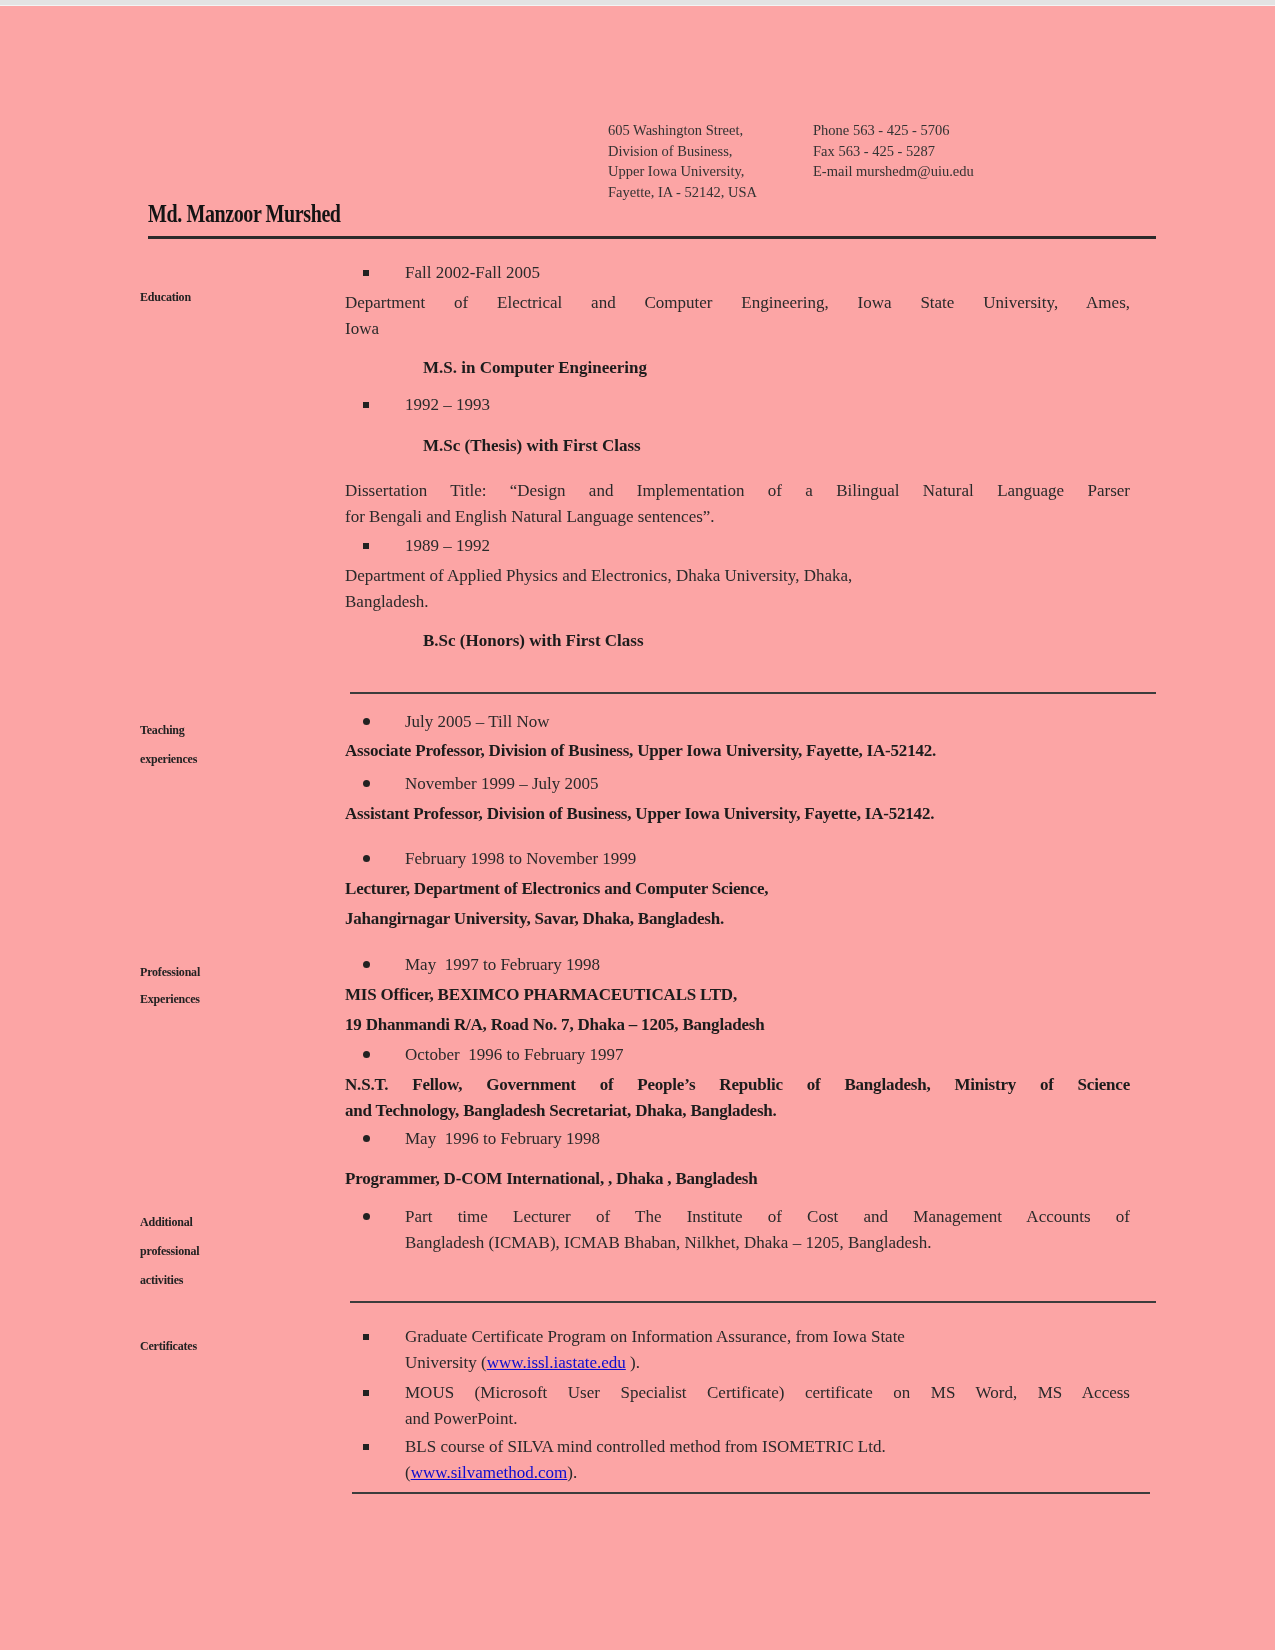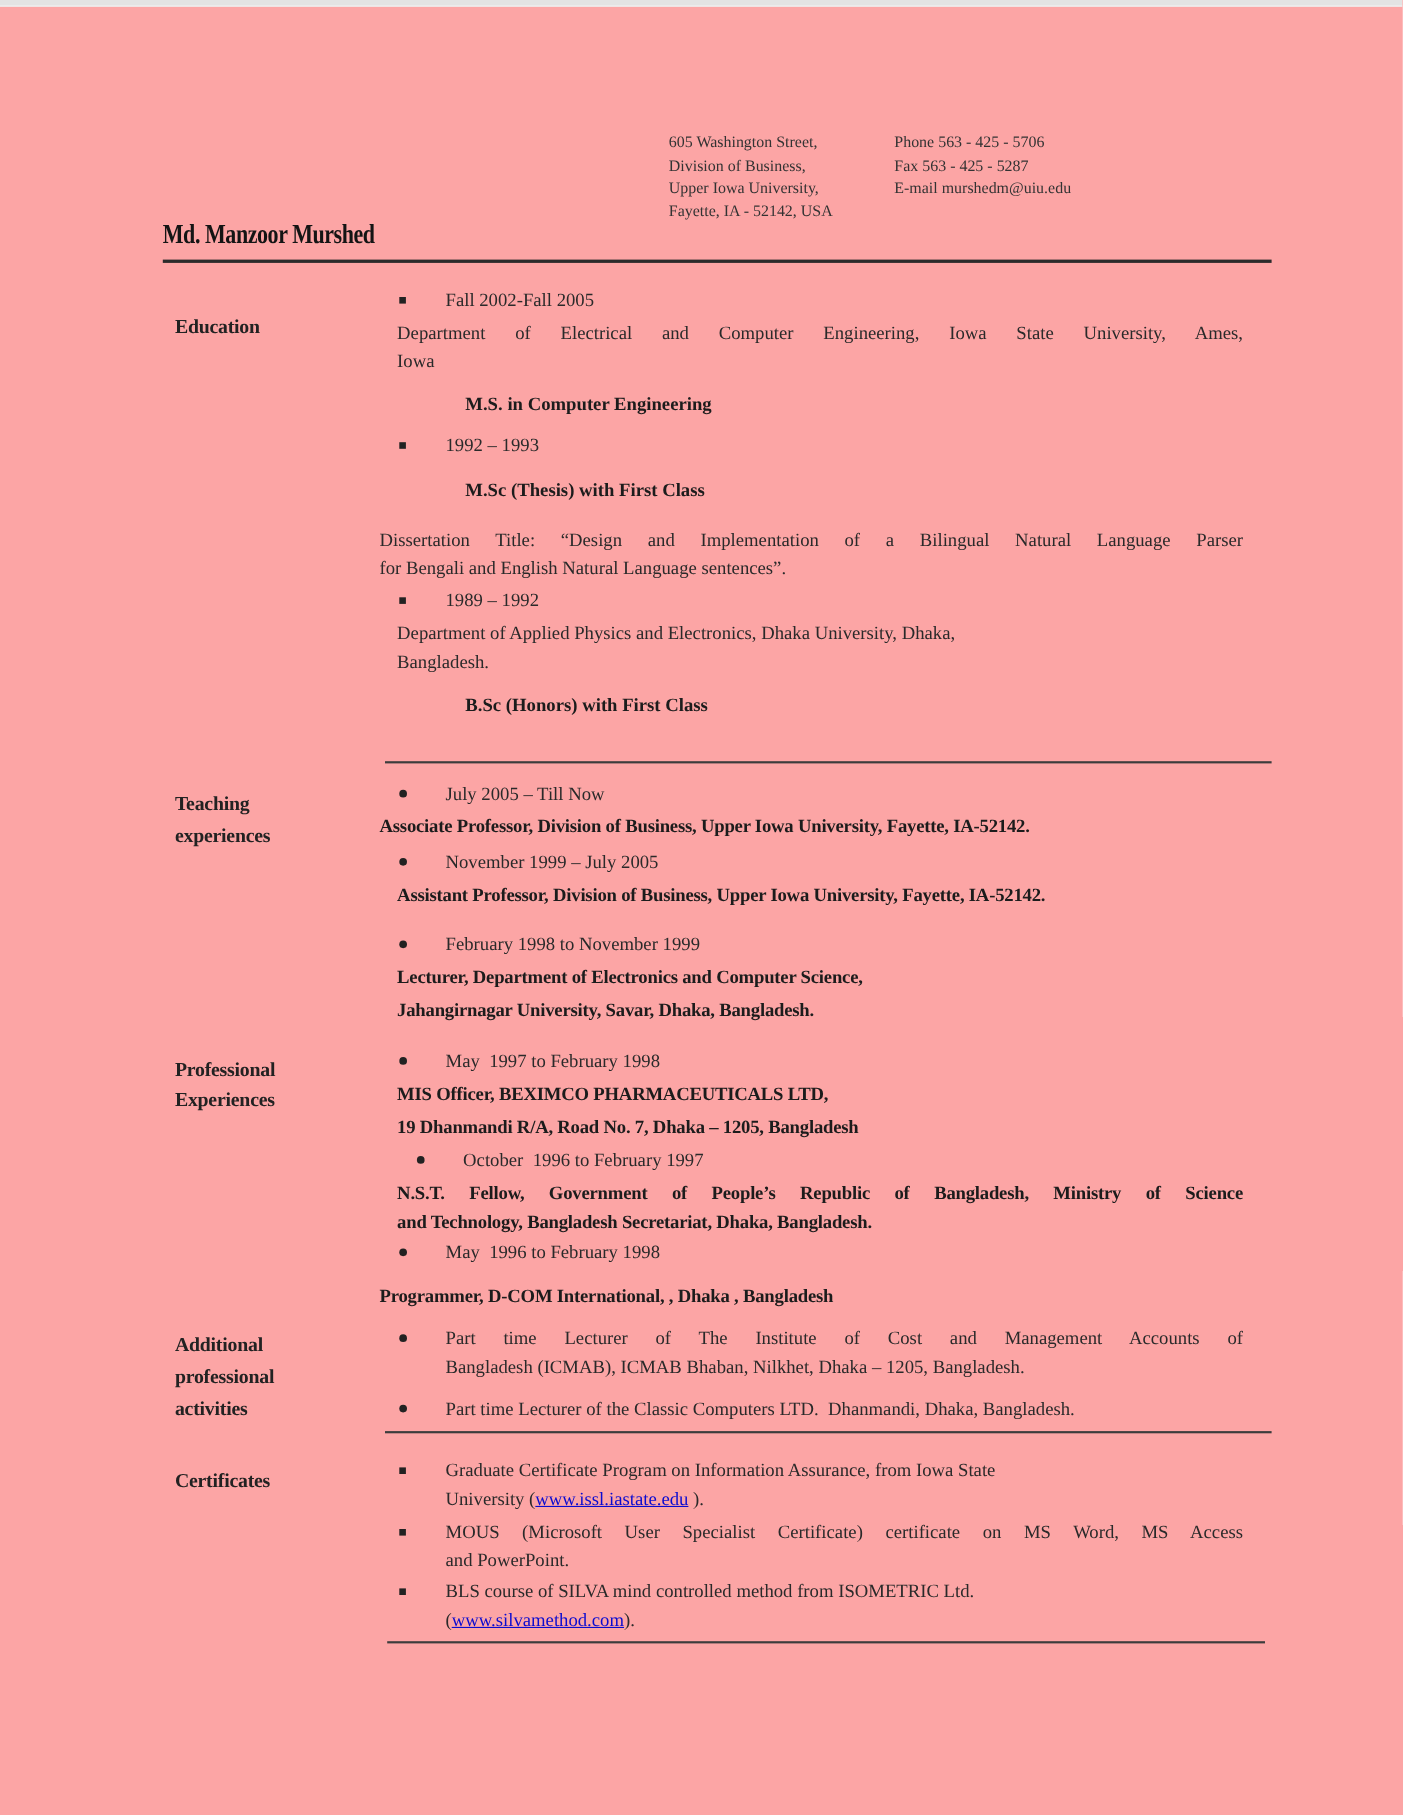--- a/index.html
+++ b/index.html
@@ -19,21 +19,21 @@
     position:absolute;left:148px;top:200px;font-size:25px;font-weight:700;color:#141414;
     letter-spacing:-0.5px;transform:scaleX(0.8);transform-origin:0 50%;white-space:nowrap;
   }
   .rule{position:absolute;background:#3c3c3c;}
   .rule-name{left:148px;top:236px;width:1008px;height:3px;background:#2b2b2b;}
   .rule-teaching{left:350px;top:692px;width:806px;height:2px;}
   .rule-certs{left:350px;top:1301px;width:806px;height:2px;}
   .rule-bottom{left:352px;top:1492px;width:798px;height:2px;}
 
   
-  .sec-label{position:absolute;left:159px;font-size:18px;font-weight:700;color:#222;line-height:29px;letter-spacing:-0.2px;}
+  .sec-label{position:absolute;left:140px;font-size:12px;font-weight:700;color:#222;line-height:29px;letter-spacing:-0.2px;}
   .lab-education{top:283px;}
   .lab-teaching{top:716px;}
   .lab-professional{top:959px;line-height:27px;}
   .lab-additional{top:1208px;}
   .lab-certificates{top:1332px;}
 
   
   .content{position:absolute;left:345px;width:785px;font-size:17px;line-height:26px;}
   .c-education{top:260px;}
   .c-teaching{top:709px;}
@@ -48,21 +48,21 @@
   .sq-glyph{top:10px;width:6px;height:6px;background:#222;}
   .rd-glyph{top:9px;width:7px;height:7px;background:#222;border-radius:50%;}
   .para{color:#2a2a2a;}
   .line{white-space:pre-wrap;}
   .stretch{text-align:justify;text-align-last:justify;white-space:normal;}
   .brow{font-weight:700;color:#1c1c1c;letter-spacing:-0.2px;}
   .subhead{font-weight:700;color:#1c1c1c;margin-left:78px;}
   a.doc-link{color:#0b0bd0;text-decoration:underline;margin-top:13px;}
 
   
-  .mt3{margin-top:3px;}.mt4{margin-top:4px;margin-left:16px;}.mt6{margin-top:19px;}.mt7{margin-top:7px;}
+  .mt3{margin-top:3px;}.mt4{margin-top:4px;}.mt6{margin-top:19px;}.mt7{margin-top:7px;}
   .mt11{margin-top:11px;}.mt12{margin-top:12px;}.mt13{margin-top:13px;}.mt14{margin-top:14px;}
   .mt15{margin-top:15px;}.mt2{margin-top:2px;}.mt20{margin-top:4px;}
 </style>
 </head>
 <body>
 
 <div class="page">
   <div class="top-edge"></div>
 
   <div class="addr-col">
@@ -165,24 +165,20 @@
     <div>Additional</div>
     <div>professional</div>
     <div>activities</div>
   </div>
   <div class="content c-additional">
     <div class="row bullet">
       <span class="glyph rd-glyph"></span>
       <div class="line stretch">Part time Lecturer of The Institute of Cost and Management Accounts of</div>
       <div class="line">Bangladesh (ICMAB), ICMAB Bhaban, Nilkhet, Dhaka – 1205, Bangladesh.</div>
     </div>
-    <div class="row bullet mt12">
-      <span class="glyph rd-glyph"></span>
-      <span class="btext">Part time Lecturer of the Classic Computers LTD.  Dhanmandi, Dhaka, Bangladesh.</span>
-    </div>
   </div>
 
   <div class="rule rule-certs"></div>
   <div class="sec-label lab-certificates">Certificates</div>
   <div class="content c-certificates">
     <div class="row bullet">
       <span class="glyph sq-glyph"></span>
       <div class="line">Graduate Certificate Program on Information Assurance, from Iowa State</div>
       <div class="line"><span>University (</span><a class="doc-link" href="#">www.issl.iastate.edu</a><span> ).</span></div>
     </div>

